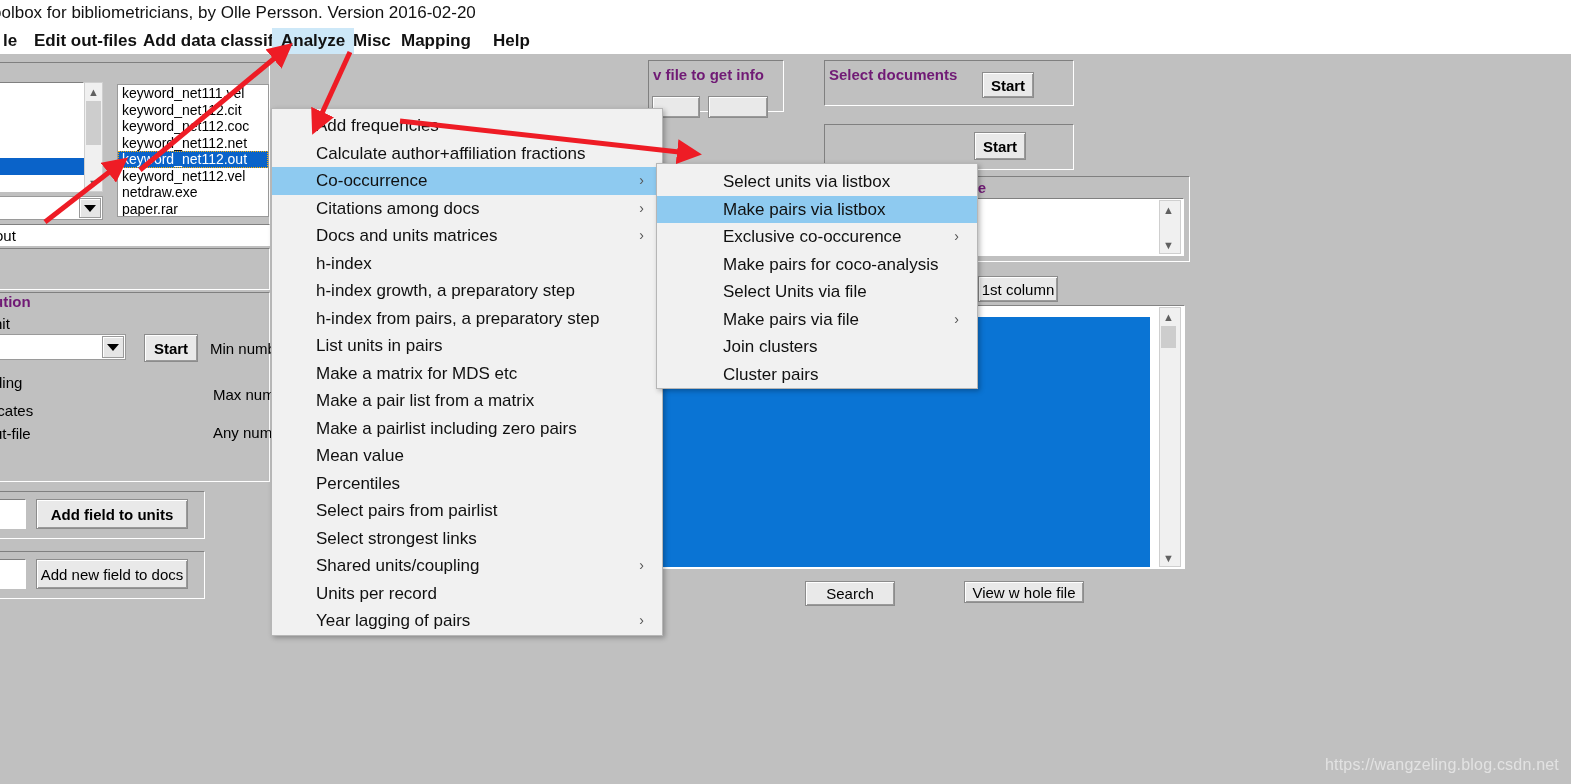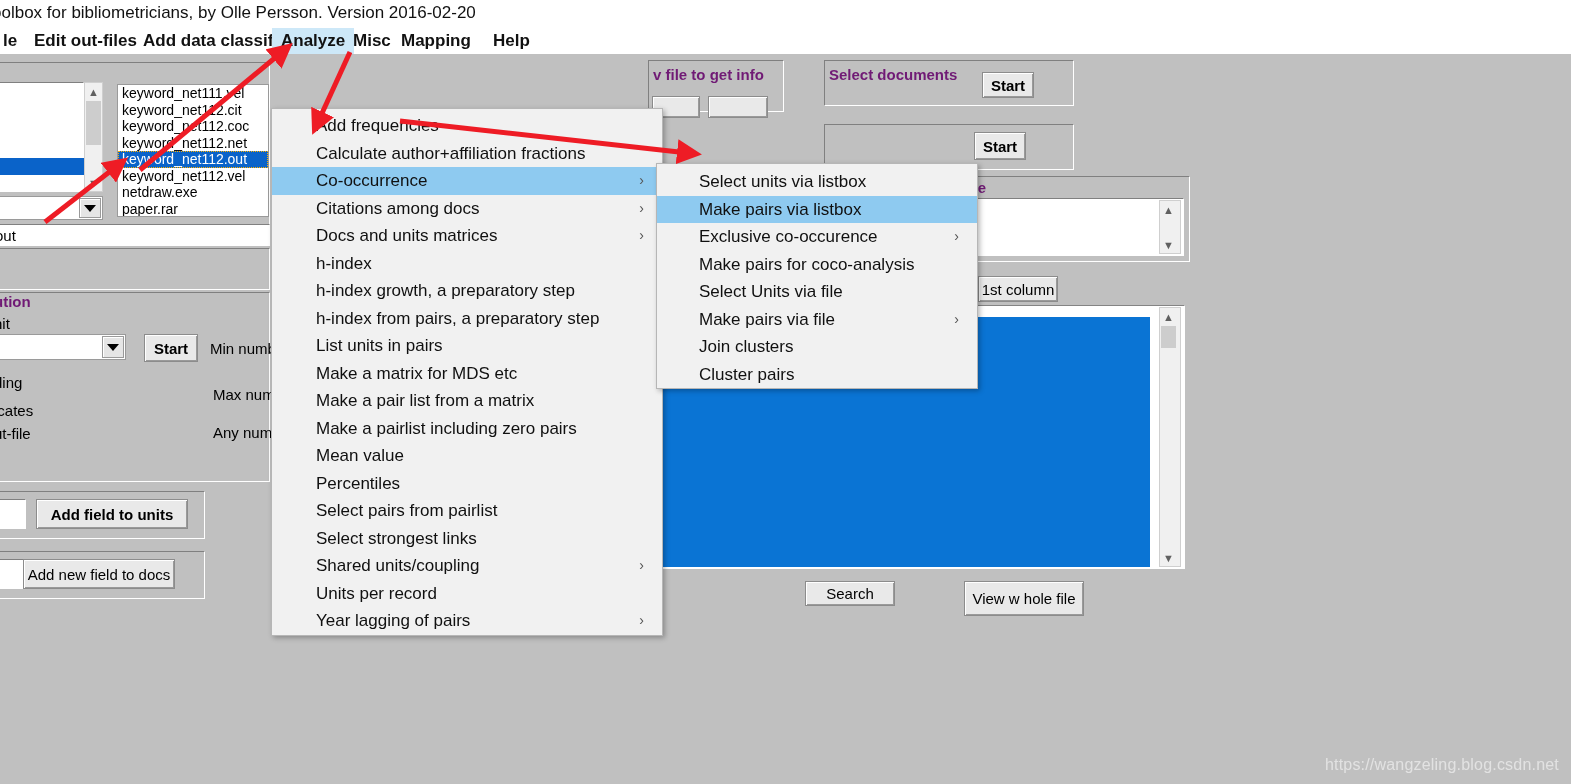--- a/index.html
+++ b/index.html
@@ -234,21 +234,21 @@
     line-height: 27.5px;
     font-size: 17px;
     color: #101010;
     padding-left: 44px;
     white-space: nowrap;
     cursor: default;
   }
   #cooc-menu .menu-item {
     height: 27.5px;
     line-height: 27.5px;
-    padding-left: 42px;
+    padding-left: 66px;
   }
   .menu-item.hl {
     background: #8ecaf0;
   }
   .menu-item .sub-arrow {
     position: absolute;
     right: 18px; top: 0;
     font-size: 14px;
     color: #555;
   }
@@ -343,21 +343,21 @@
     <div class="plainlabel" style="left:-6px;  top:348px;">icates</div>
     <div class="plainlabel" style="left:213px; top:370px;">Any num</div>
     <div class="plainlabel" style="left:-6px;  top:371px;">ut-file</div>
 
     <div class="groupframe" style="left:-10px; top:437px; width:215px; height:48px;"></div>
     <div class="sunken" style="left:-14px; top:445px; width:40px; height:30px;"></div>
     <div class="btn" style="left:36px; top:445px; width:152px; height:30px;">Add field to units</div>
 
     <div class="groupframe" style="left:-10px; top:497px; width:215px; height:48px;"></div>
     <div class="sunken" style="left:-14px; top:505px; width:40px; height:30px;"></div>
-    <div class="btn thin" style="left:23px; top:505px; width:152px; height:30px;">Add new field to docs</div>
+    <div class="btn thin" style="left:36px; top:505px; width:152px; height:30px;">Add new field to docs</div>
 
     <div class="groupframe" style="left:648px; top:6px; width:136px; height:52px;"></div>
     <div class="grouplabel" style="left:653px; top:12px;">v file to get info</div>
     <div class="btn thin" style="left:652px; top:42px; width:48px; height:22px;"></div>
     <div class="btn thin" style="left:708px; top:42px; width:60px; height:22px;"></div>
 
     <div class="groupframe" style="left:824px; top:6px; width:250px; height:46px;"></div>
     <div class="grouplabel" style="left:829px; top:12px;">Select documents</div>
     <div class="btn" style="left:982px; top:18px; width:52px; height:26px;">Start</div>
 
@@ -380,21 +380,21 @@
     <div class="vscroll" style="left:1159px; top:253px; width:22px; height:260px;">
       <div class="arrow up">▲</div>
       <div class="thumb" style="top:18px; height:22px;"></div>
       <div class="arrow down">▼</div>
     </div>
 
     <div class="sunken" style="left:446px; top:529px; width:74px; height:22px;">
       <span class="plainlabel" style="left:3px; top:2px; font-size:13px;">Row  no: 26</span>
     </div>
     <div class="btn thin" style="left:805px; top:527px; width:90px; height:25px;">Search</div>
-    <div class="btn thin" style="left:964px; top:527px; width:120px; height:35px;">View  w hole file</div>
+    <div class="btn thin" style="left:964px; top:527px; width:120px; height:22px;">View  w hole file</div>
 
     <div id="analyze-menu">
       <div class="menu-item">
         <span>Add frequencies</span>
       </div>
       <div class="menu-item">
         <span>Calculate author+affiliation fractions</span>
       </div>
       <div class="menu-item hl">
         <span>Co-occurrence</span>

